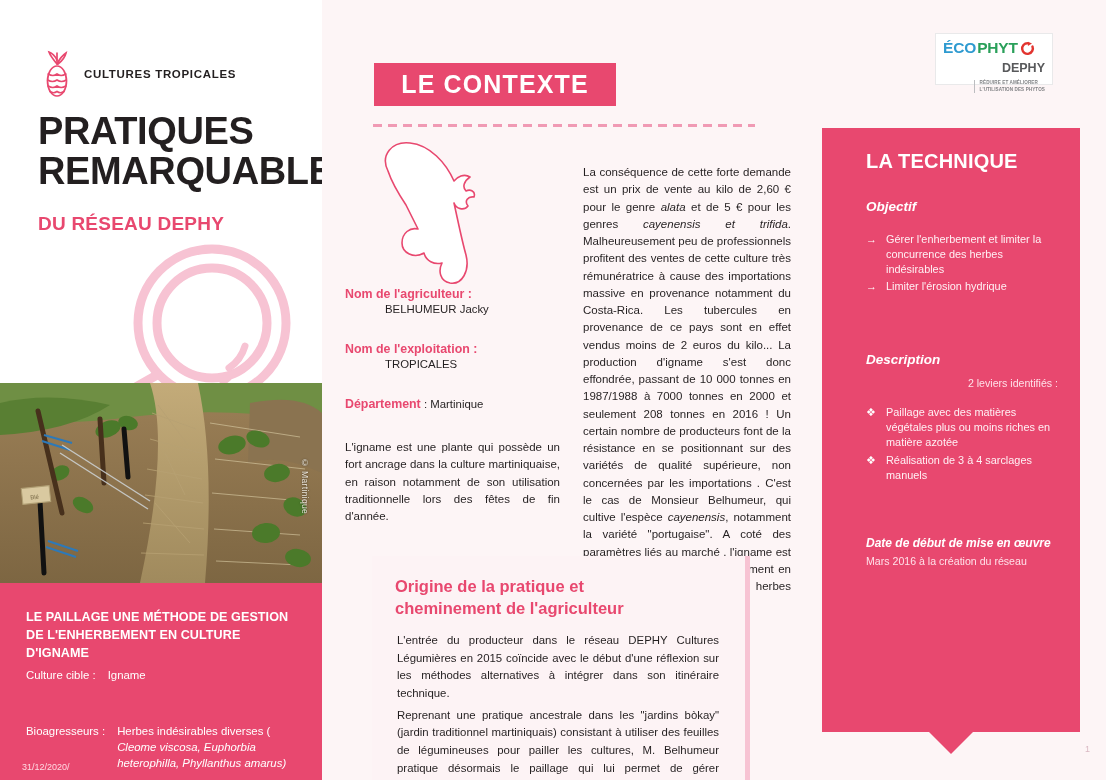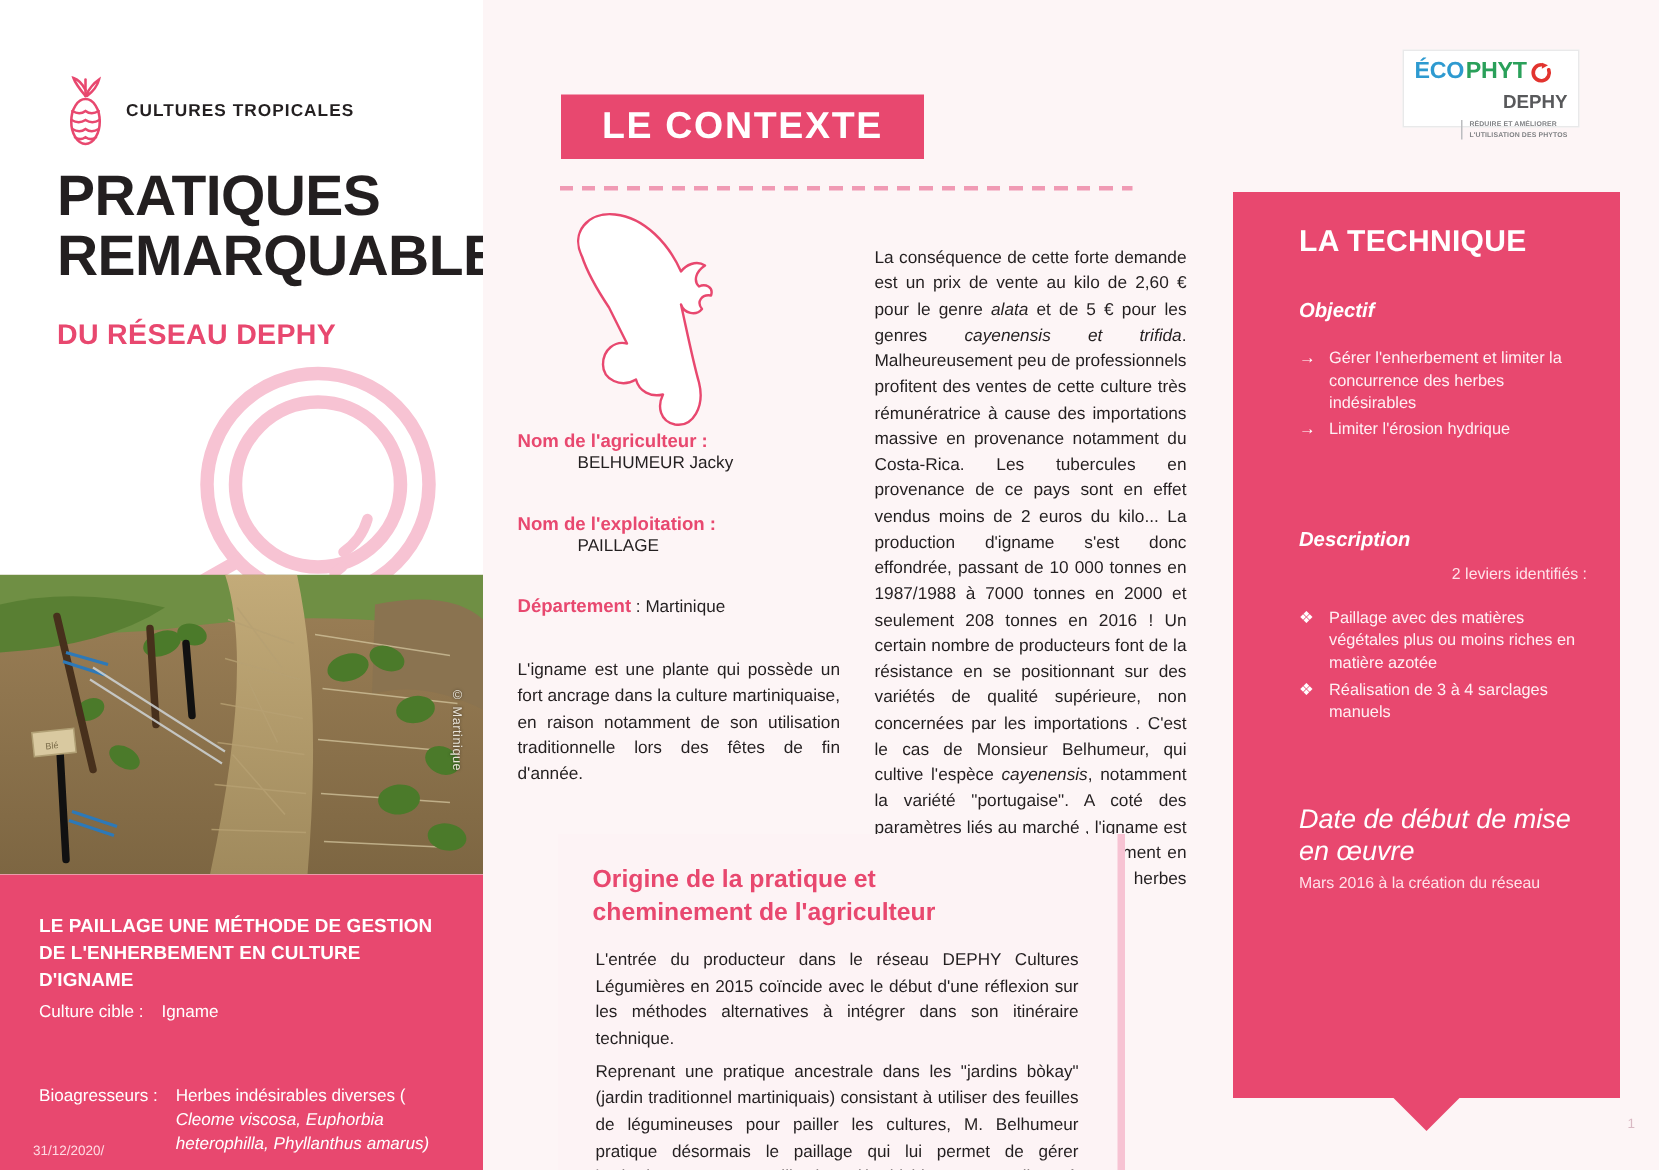--- a/index.html
+++ b/index.html
@@ -143,21 +143,21 @@
   ul.tech-list { list-style: none; margin-top: 18px; }
   ul.tech-list li {
     font-size: 10.9px; line-height: 1.36; margin-bottom: 3px;
     padding-left: 20px; position: relative; color: #fff0f4;
   }
   ul.tech-list li .mk {
     position: absolute; left: 0; top: 0; font-size: 11px; color: #ffffff;
   }
   ul.tech-list.diamond { margin-top: 16px; }
   .tech-date-h {
-    font-size: 18px; font-weight: normal; font-style: italic; margin-top: 54px;
+    font-size: 12px; font-weight: bold; font-style: italic; margin-top: 54px;
   }
   .tech-date-v { font-size: 10.6px; margin-top: 5px; color: #ffe1e9; }
 
   
   .logo {
     position: absolute; left: 935px; top: 33px; width: 118px; height: 52px;
     background: #fff; border: 1px solid #e9e9ea;
     padding: 5px 7px;
   }
   .logo-top {
@@ -318,21 +318,21 @@
              C82 148 80 138 84 130 C76 132 68 128 66 120
              C56 126 44 120 44 110 C44 100 52 94 60 96
              C56 88 52 80 48 72 C40 60 34 50 30 38 Z" fill="#ffffff" stroke="#e8486f" stroke-width="1.6" stroke-linejoin="round"></path>
   </svg>
 
   <div class="info-block">
     <div class="info-label">Nom de l'agriculteur :</div>
     <div class="info-value">BELHUMEUR Jacky</div>
     <div class="info-gap"></div>
     <div class="info-label">Nom de l'exploitation :</div>
-    <div class="info-value">PAILLAGE</div>
+    <div class="info-value">TROPICALES</div>
     <div class="info-gap"></div>
     <div class="info-label"><span>Département</span><span class="plain"> : </span><span class="plain">Martinique</span></div>
     <div class="info-para">L'igname est une plante qui possède un fort ancrage dans la culture martiniquaise, en raison notamment de son utilisation traditionnelle lors des fêtes de fin d'année.</div>
   </div>
 
   <div class="context-para"><span>La conséquence de cette forte demande est un prix de vente au kilo de 2,60 € pour le genre </span><em>alata</em><span> et de 5 € pour les genres </span><em>cayenensis et trifida</em><span>. Malheureusement peu de professionnels profitent des ventes de cette culture très rémunératrice à cause des importations massive en provenance notamment du Costa-Rica. Les tubercules en provenance de ce pays sont en effet vendus moins de 2 euros du kilo... La production d'igname s'est donc effondrée, passant de 10 000 tonnes en 1987/1988 à 7000 tonnes en 2000 et seulement 208 tonnes en 2016 ! Un certain nombre de producteurs font de la résistance en se positionnant sur des variétés de qualité supérieure, non concernées par les importations . C'est le cas de Monsieur Belhumeur, qui cultive l'espèce </span><em>cayenensis</em><span>, notamment la variété "portugaise". A coté des paramètres liés au marché , l'igname est une culture très délicate, notamment en terme de concurrence avec les herbes indésirables.</span></div>
 
   <div class="origine">
     <div class="origine-stripe"></div>
     <div class="origine-title">

